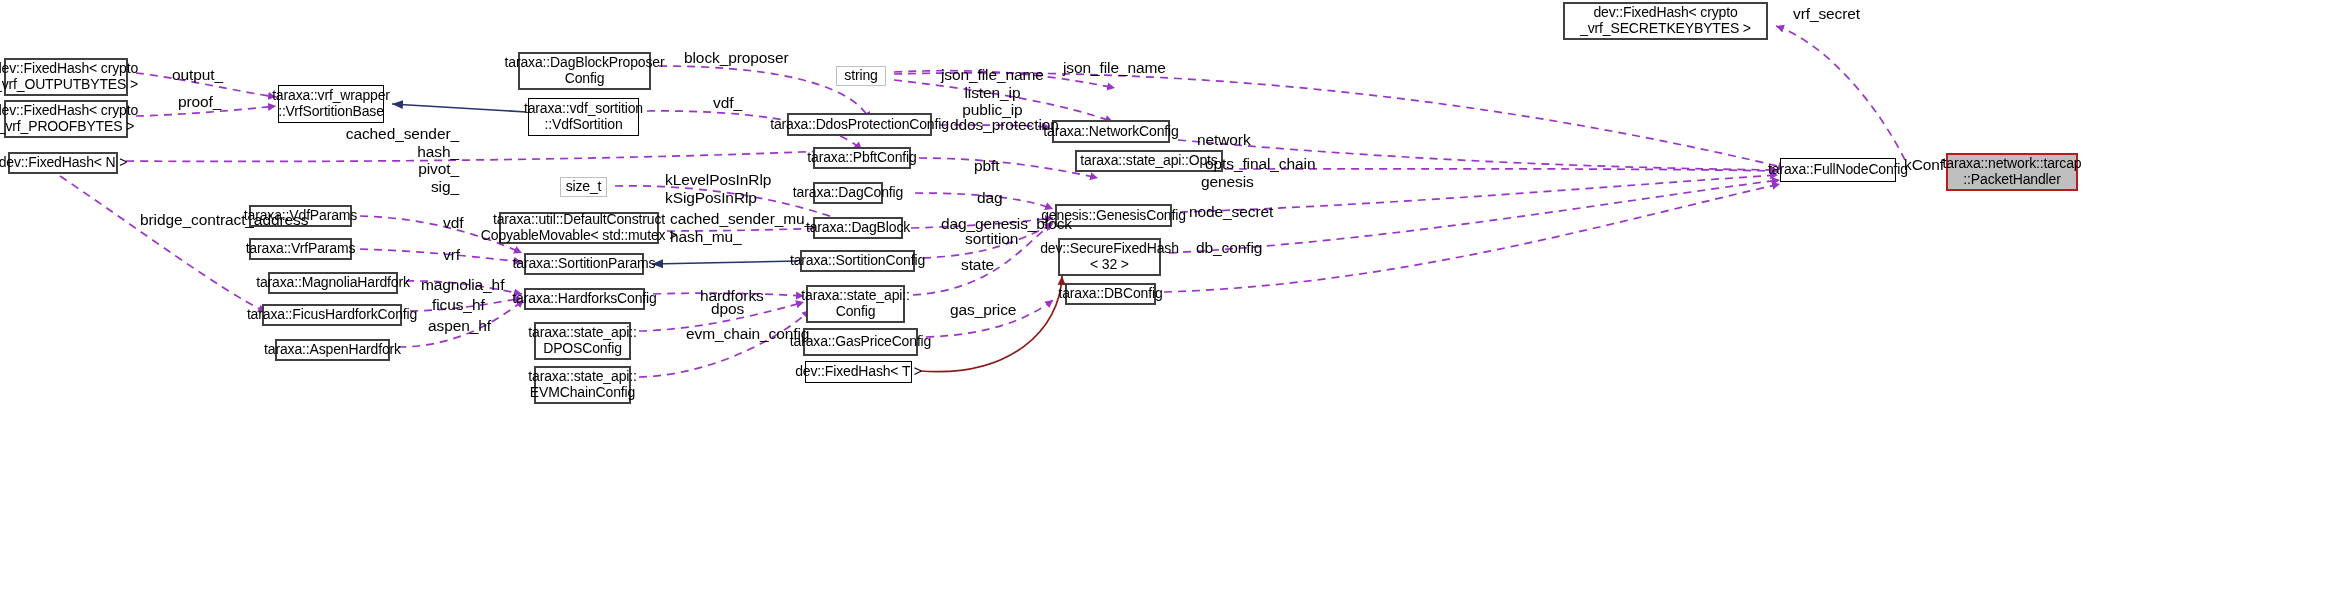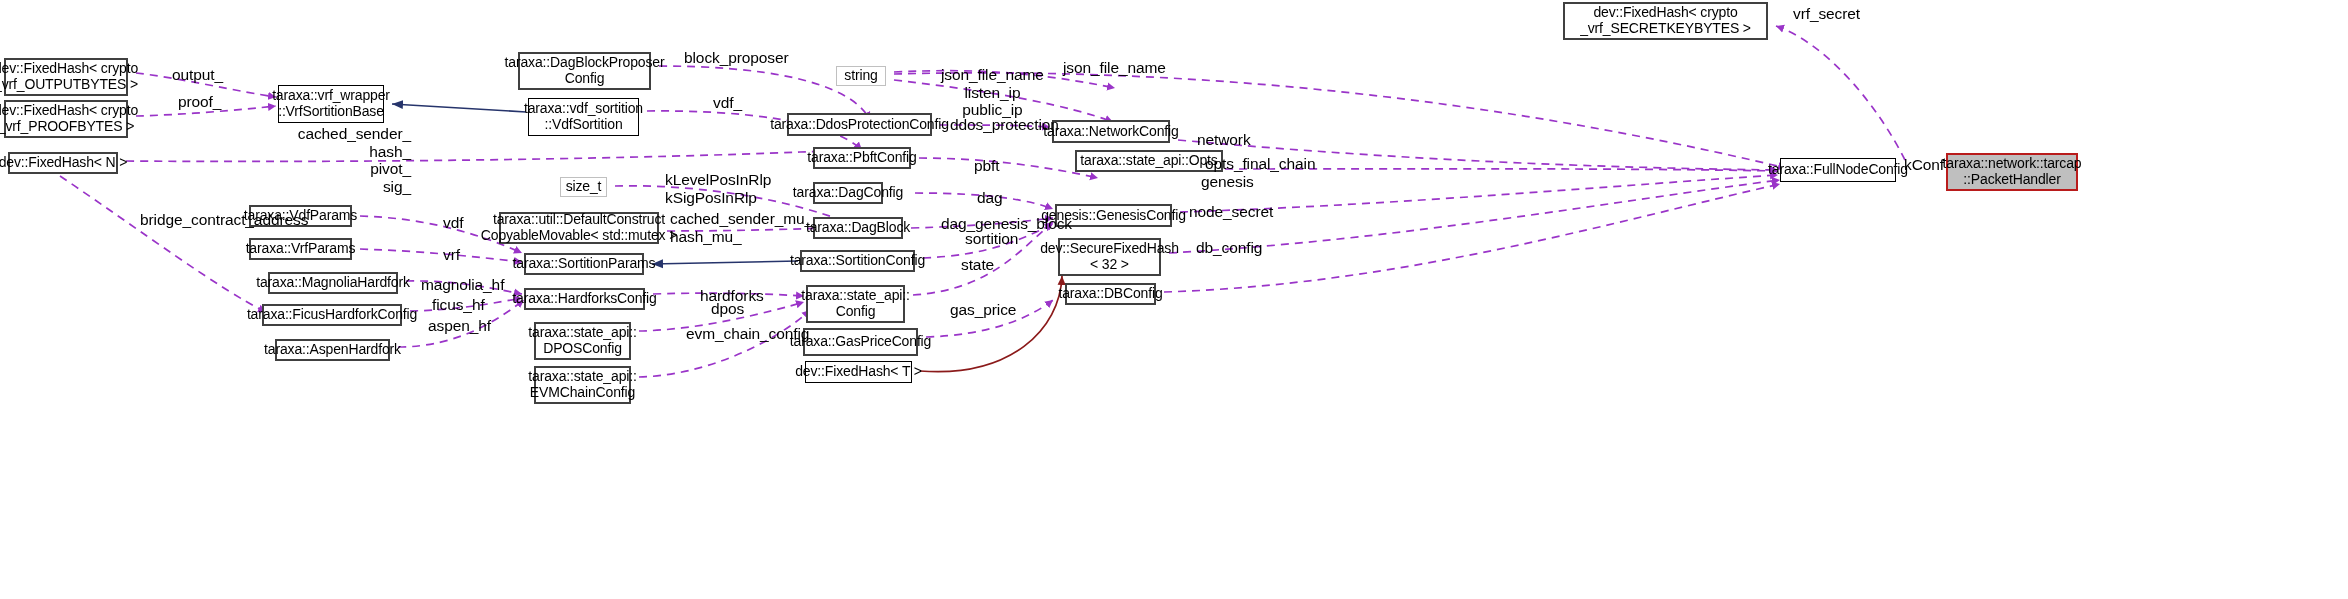--- a/index.html
+++ b/index.html
@@ -171,21 +171,21 @@
       <div class="edge-label left" style="left: 172px; top: 66px;">output_</div>
       <div class="edge-label left" style="left: 684px; top: 49px;">block_proposer</div>
       <div class="edge-label left" style="left: 1063px; top: 59px;">json_file_name</div>
       <div class="edge-label " style="left: 941px; top: 66px;">json_file_name
 listen_ip
 public_ip</div>
       <div class="edge-label left" style="left: 178px; top: 93px;">proof_</div>
       <div class="edge-label left" style="left: 713px; top: 94px;">vdf_</div>
       <div class="edge-label left" style="left: 950px; top: 116px;">ddos_protection</div>
       <div class="edge-label left" style="left: 1197px; top: 131px;">network</div>
-      <div class="edge-label right" style="left: auto; top: 125px; right: 1937px;">cached_sender_
+      <div class="edge-label right" style="left: auto; top: 125px; right: 1889px;">cached_sender_
 hash_
 pivot_
 sig_</div>
       <div class="edge-label left" style="left: 1205px; top: 155px;">opts_final_chain</div>
       <div class="edge-label left" style="left: 1904px; top: 156px;">kConf</div>
       <div class="edge-label left" style="left: 974px; top: 157px;">pbft</div>
       <div class="edge-label left" style="left: 665px; top: 171px;">kLevelPosInRlp
 kSigPosInRlp</div>
       <div class="edge-label left" style="left: 1201px; top: 173px;">genesis</div>
       <div class="edge-label left" style="left: 977px; top: 189px;">dag</div>

